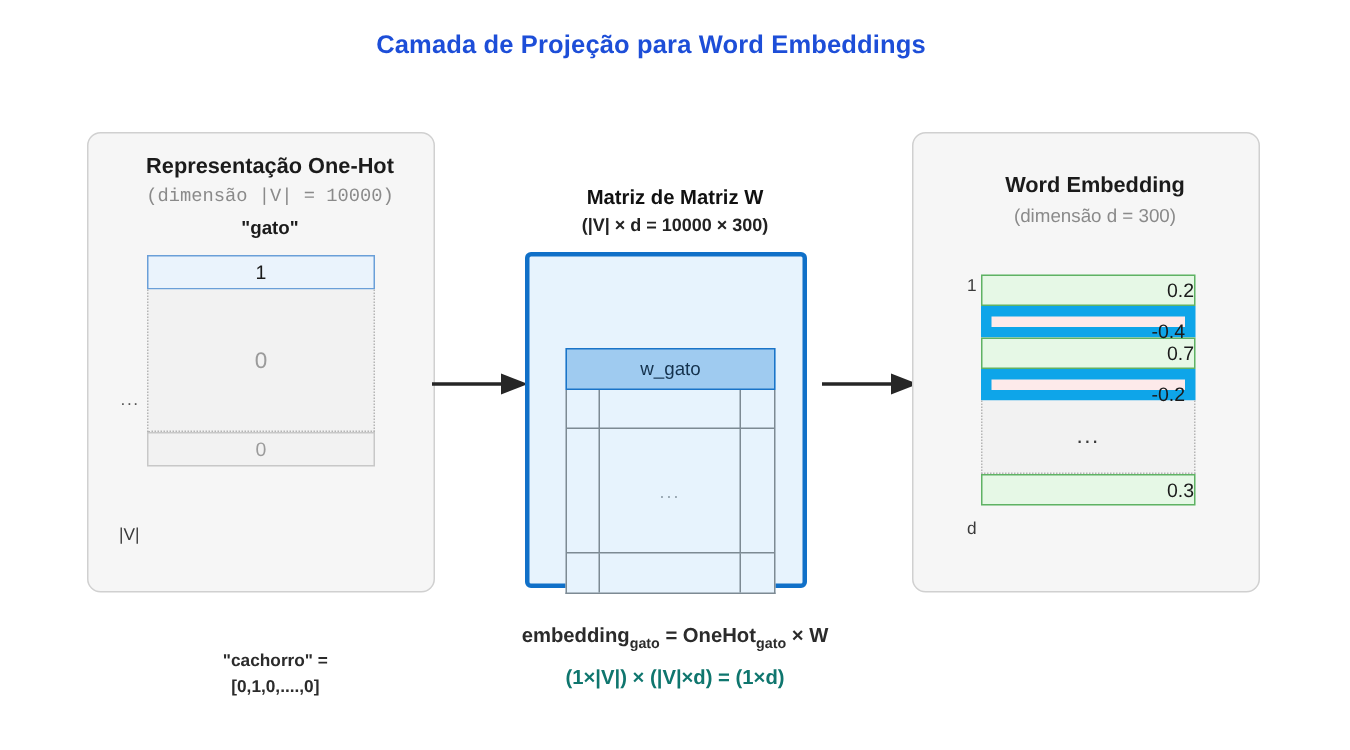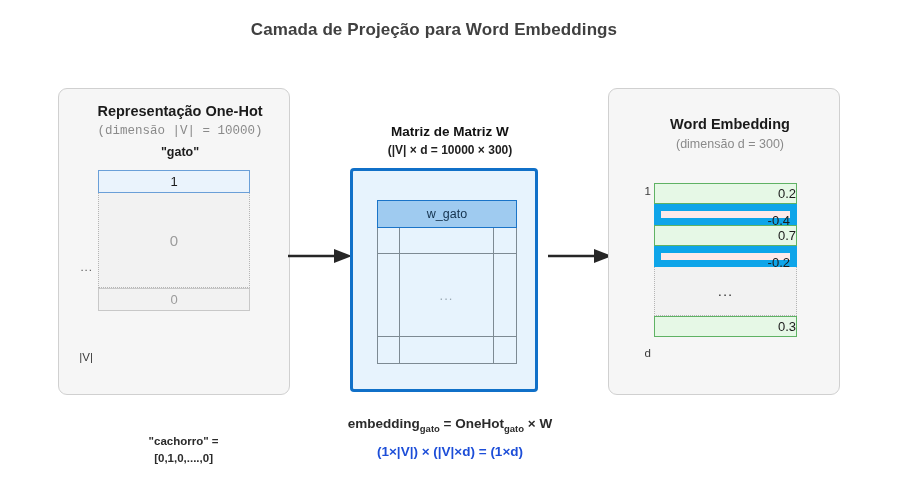--- a/index.html
+++ b/index.html
@@ -12,21 +12,21 @@
   }
   #stage { position: relative; width: 900px; height: 500px; background: #fff; }
 
   
   .title {
     position: absolute;
     top: 20px; left: 0; width: 868px;
     text-align: center;
     font-size: 17px;
     font-weight: bold;
-    color: #404040;
+    color: #1d4ed8;
     letter-spacing: 0.1px;
   }
 
   
   .panel {
     position: absolute;
     background: #f6f6f6;
     border: 1px solid #d0d0d0;
     border-radius: 9px;
     padding-left: 12px;
@@ -135,20 +135,21 @@
     left: 24px; top: 29px; width: 140px; height: 164px;
   }
   .w-head {
     height: 28px;
     line-height: 26px;
     text-align: center;
     background: #9fcbf0;
     border: 1px solid #1a74c8;
     font-size: 12.5px;
     color: #14324d;
+    margin-top: 32px;
   }
   .w-body {
     display: grid;
     grid-template-columns: 22px 1fr 22px;
     grid-template-rows: 26px 1fr 26px;
     height: 136px;
     border: 1px solid #7d8a93;
     border-top: none;
     background: #e7f3fd;
   }
@@ -206,21 +207,21 @@
     font-size: 13.5px;
     font-weight: bold;
     color: #2b2b2b;
   }
   .formula2 {
     position: absolute;
     left: 324px; top: 444px; width: 252px;
     text-align: center;
     font-size: 13.5px;
     font-weight: bold;
-    color: #1d4ed8;
+    color: #0f766e;
   }
   .formula1 sub { font-size: 9.5px; margin-top: 36px; }
 </style>
 </head>
 <body>
 
 <div id="stage">
 
   <div class="title">Camada de Projeção para Word Embeddings</div>
 

